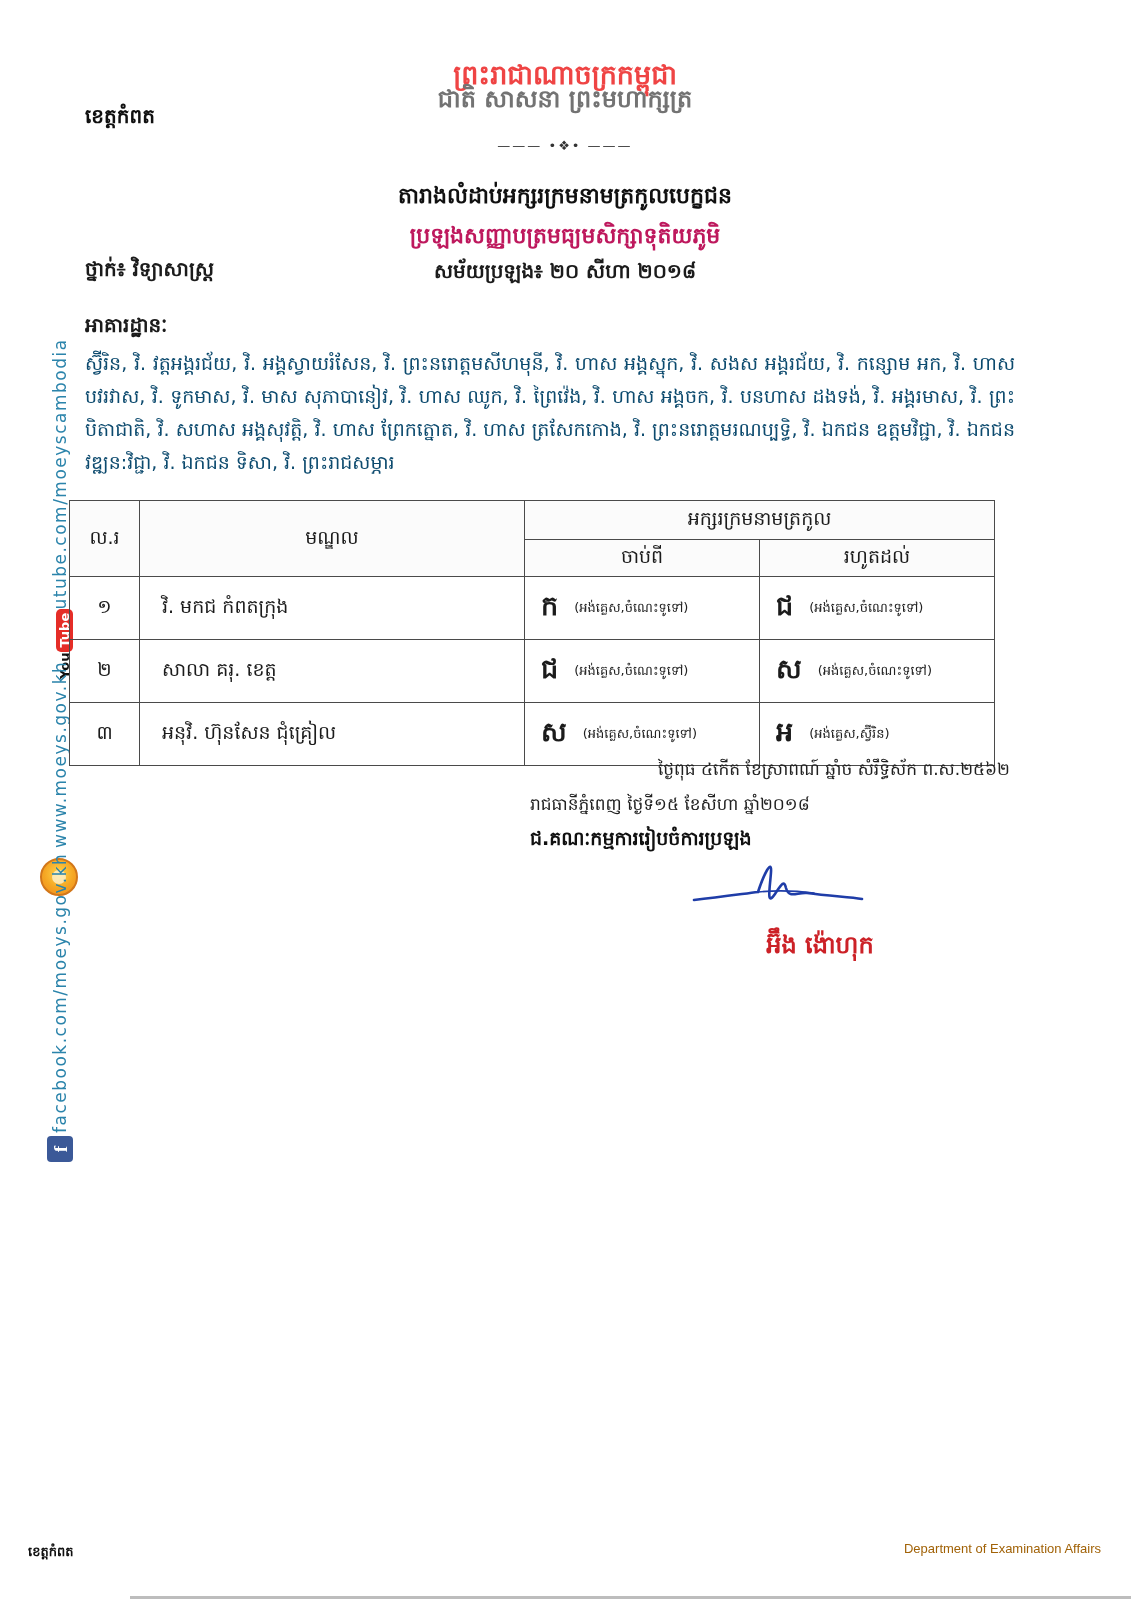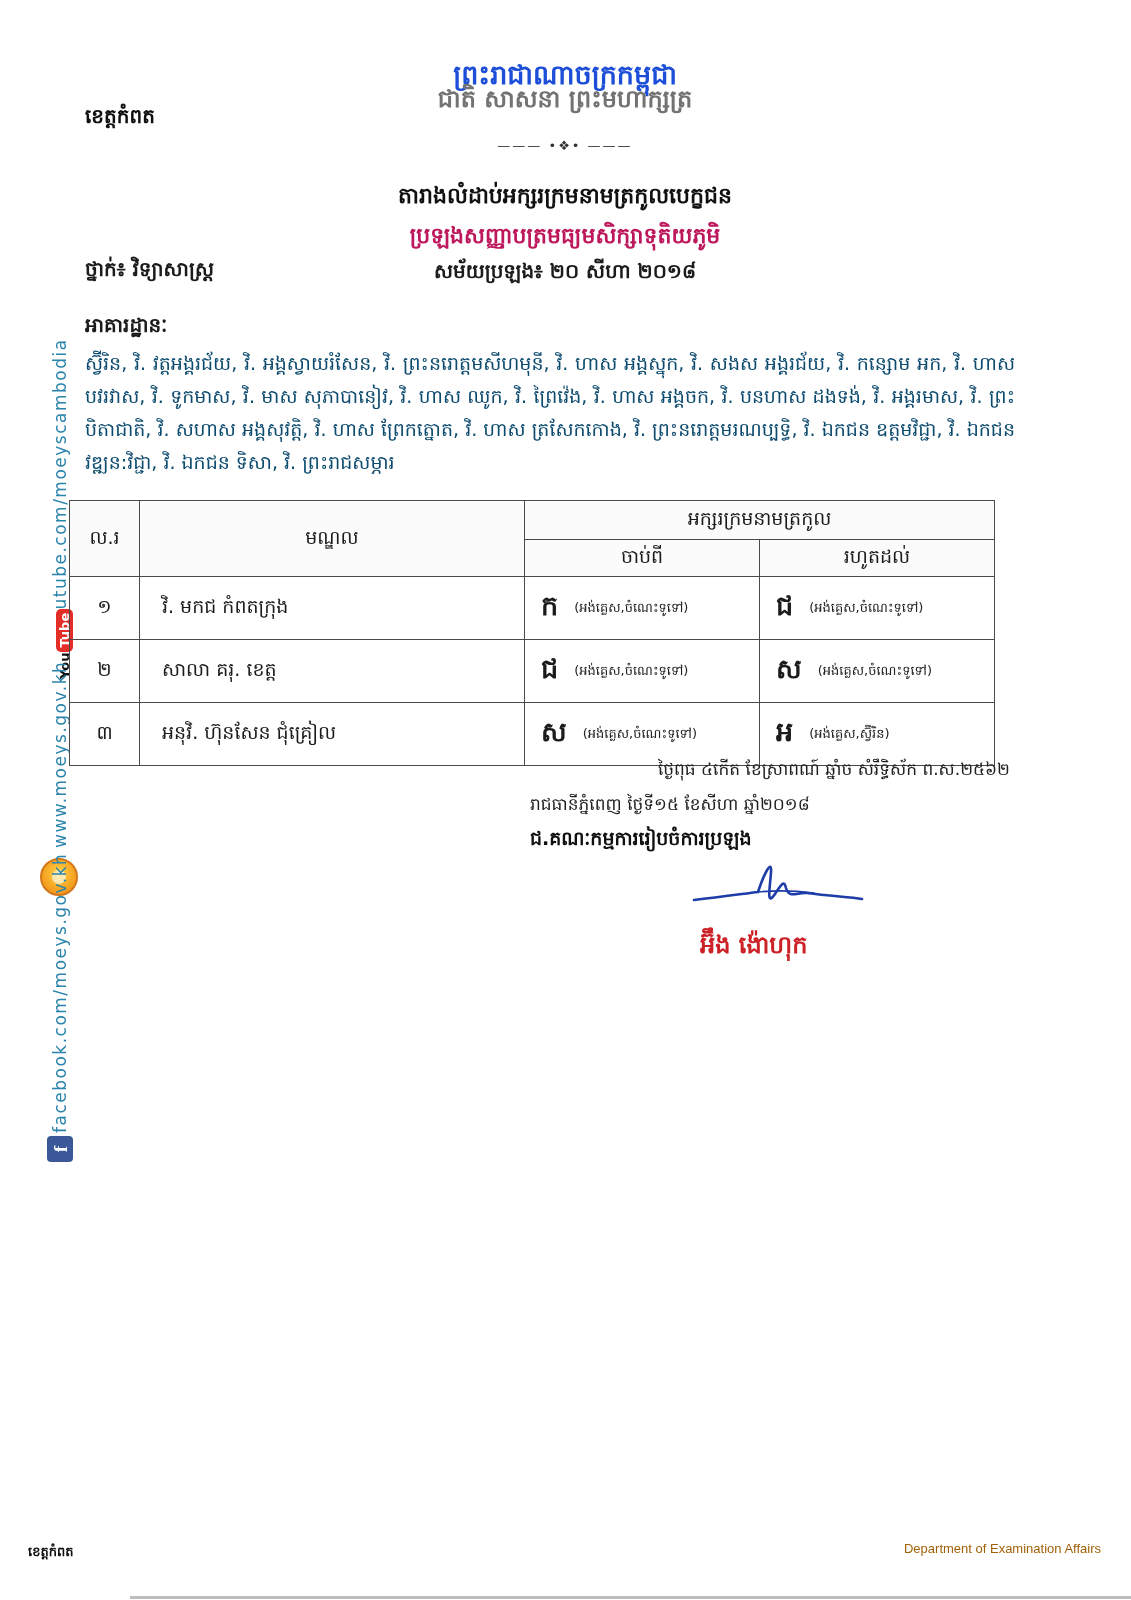--- a/index.html
+++ b/index.html
@@ -3,21 +3,21 @@
 <meta charset="utf-8">
 <style>
   html,body{margin:0;padding:0;}
   body{
     width:1131px;height:1600px;position:relative;background:#ffffff;overflow:hidden;
     font-family:"DejaVu Sans","Liberation Sans",sans-serif;color:#1b1b1b;
   }
   .abs{position:absolute;}
   
   .center-col{left:85px;width:960px;text-align:center;}
-  .kingdom{top:58px;font-size:27px;font-weight:bold;color:#1d4ed8;}
+  .kingdom{top:58px;font-size:27px;font-weight:bold;color:#ef4444;}
   .motto{top:84px;font-size:24px;font-weight:bold;color:#737373;}
   .ornament{top:138px;font-size:13px;color:#333;letter-spacing:2px;}
   .title1{top:182px;font-size:22px;font-weight:bold;color:#101010;}
   .title2{top:222px;font-size:22px;font-weight:bold;color:#be185d;}
   .province{left:85px;top:103px;font-size:20px;font-weight:bold;color:#101010;}
   .class-line{left:85px;top:256px;font-size:20px;font-weight:bold;}
   .session-line{top:258px;font-size:20px;font-weight:bold;}
   .venues-heading{left:85px;top:312px;font-size:20px;font-weight:bold;}
   .venues-text{left:85px;top:347px;width:930px;font-size:19px;line-height:33px;text-align:justify;color:#0c4a6e;}
   
@@ -31,21 +31,21 @@
   .cell-no{text-align:center;}
   .cell-center{padding-left:22px;}
   .cell-letter{padding-left:16px;}
   .big-letter{font-size:27px;font-weight:bold;margin-right:10px;vertical-align:middle;}
   .letter-note{font-size:13px;color:#222;vertical-align:middle;}
   
   .date1{left:530px;top:758px;width:480px;text-align:right;font-size:17px;color:#202020;}
   .date2{left:530px;top:793px;width:480px;text-align:left;font-size:17px;color:#202020;}
   .committee{left:530px;top:826px;width:480px;text-align:left;font-size:19px;font-weight:bold;color:#101010;}
   .signature-svg{left:688px;top:852px;}
-  .signer-name{left:700px;top:930px;width:240px;text-align:left;font-size:24px;font-weight:bold;color:#cc2127;}
+  .signer-name{left:700px;top:930px;width:240px;text-align:center;font-size:24px;font-weight:bold;color:#cc2127;}
   
   .footer-left{left:28px;top:1543px;font-size:13px;font-weight:bold;color:#101010;}
   .footer-right{right:30px;top:1541px;font-size:13px;color:#a16207;font-family:"Liberation Sans",sans-serif;}
   .scan-edge{left:130px;right:0;bottom:1px;height:3px;background:#bdbdbd;}
   
   .vtext{
     position:absolute;writing-mode:vertical-rl;transform:rotate(180deg);
     color:#2b84ab;font-size:17px;letter-spacing:1.5px;white-space:nowrap;width:24px;
     text-align:center;
   }

